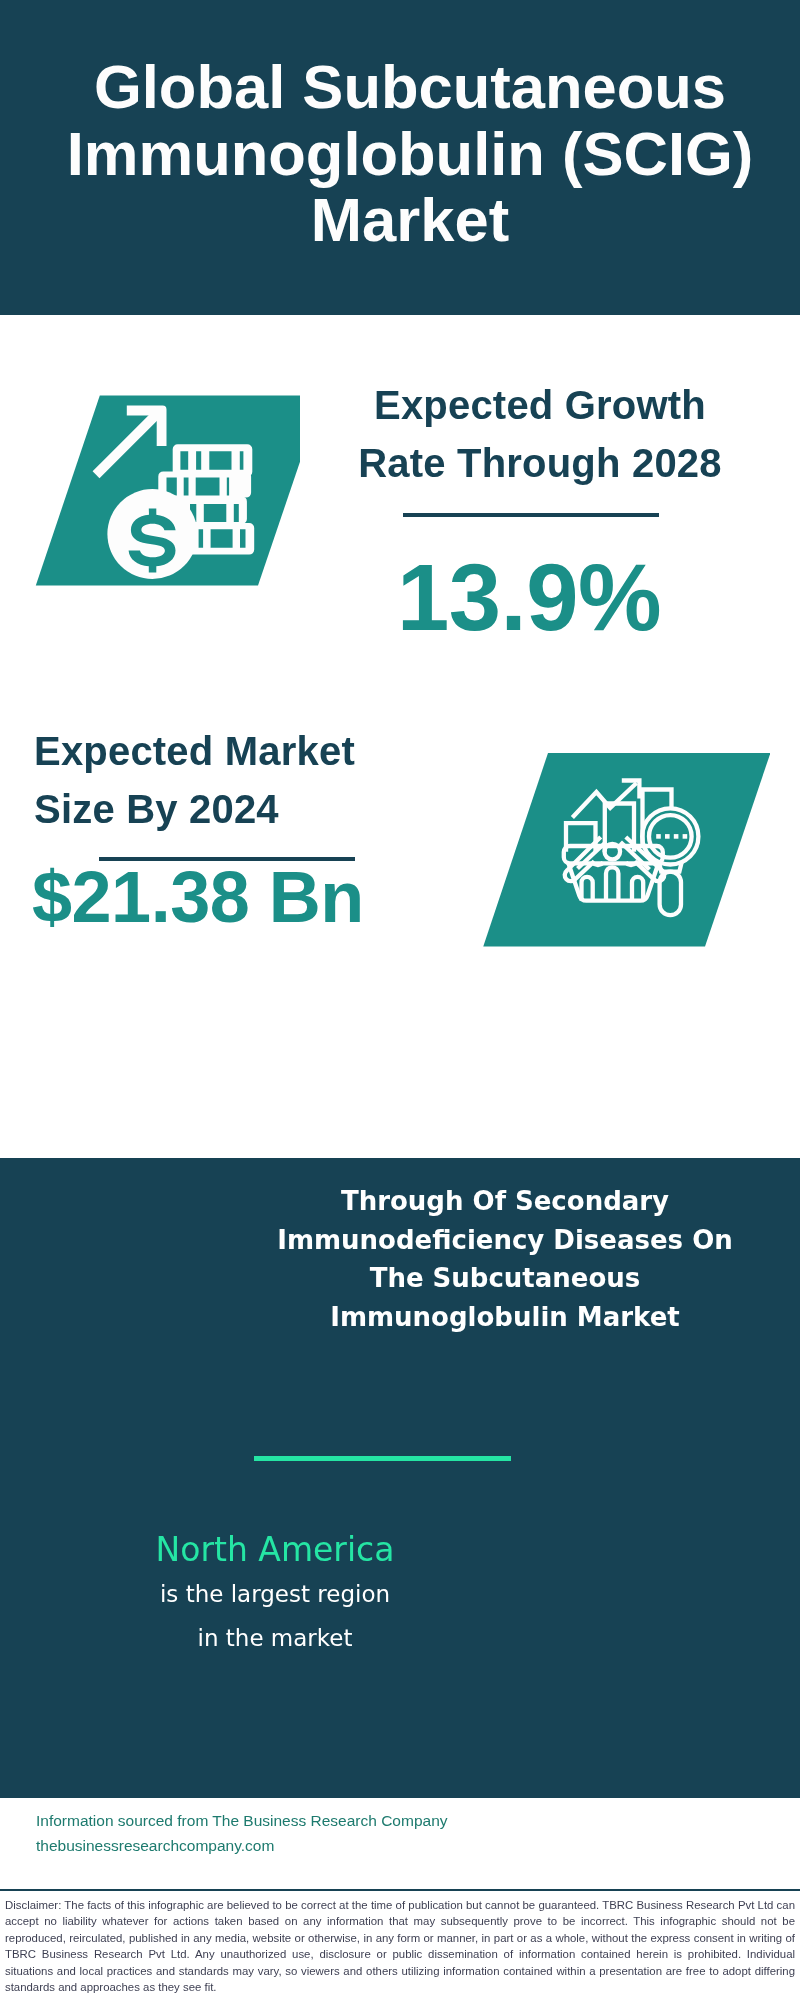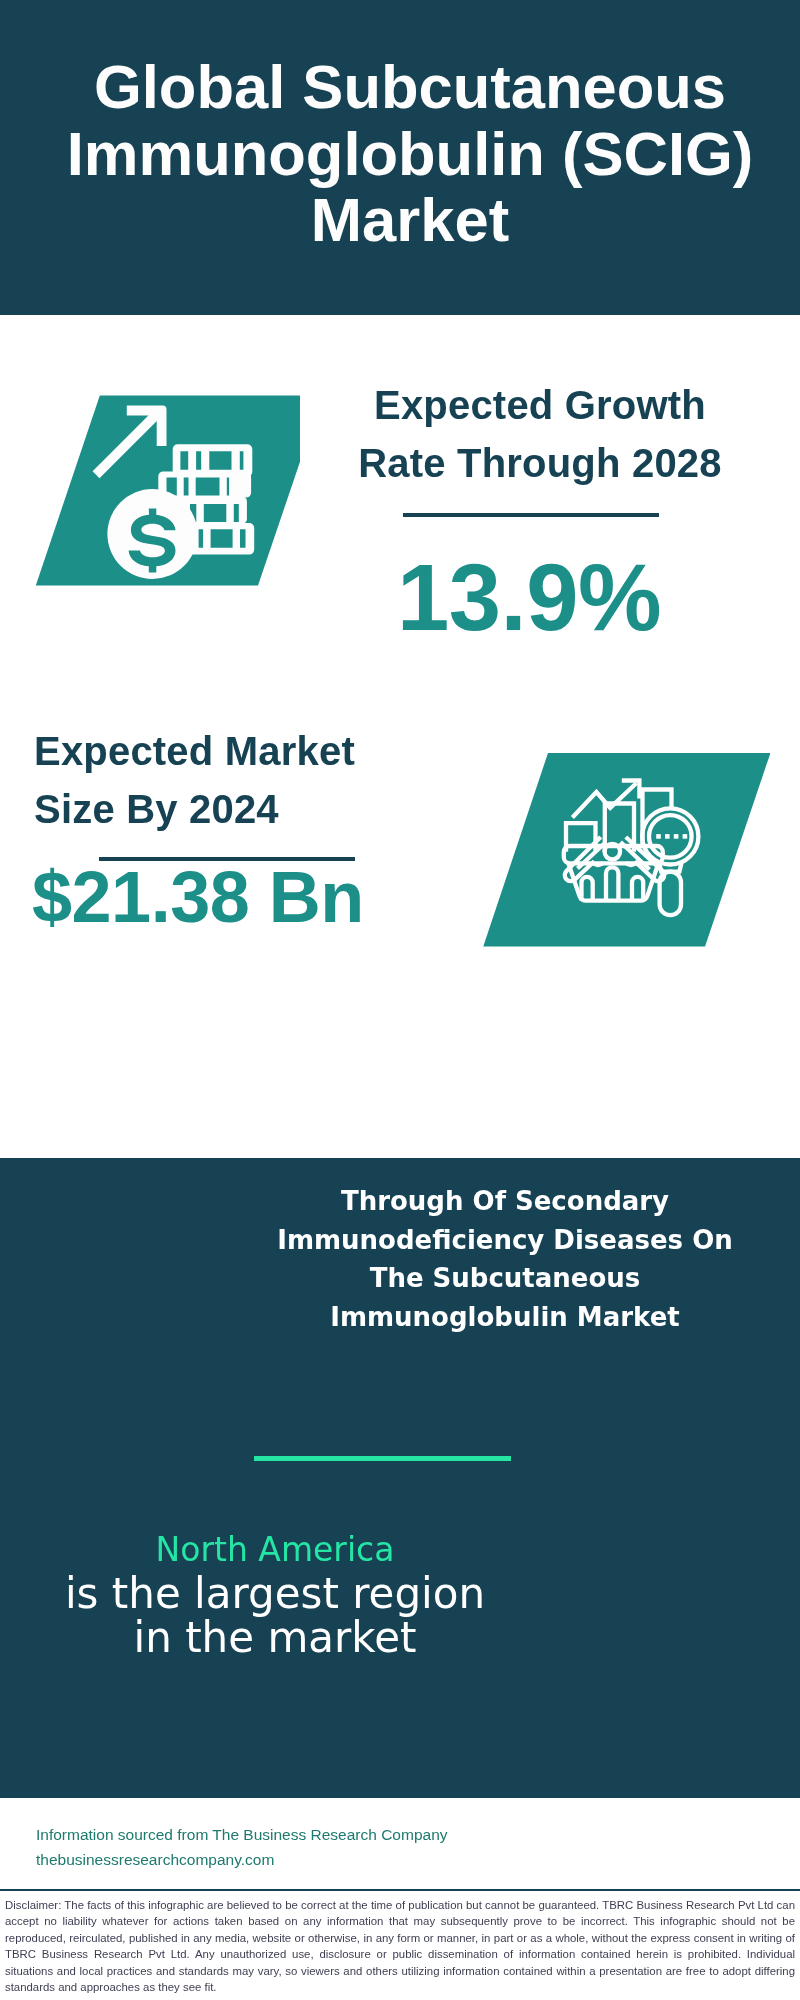--- a/index.html
+++ b/index.html
@@ -36,27 +36,27 @@
   
   .driver-icon{position:absolute;left:55px;top:1176px;width:190px;height:190px;}
   .driver-text{position:absolute;left:265px;top:1182px;width:480px;text-align:center;}
   .driver-title{color:#25e5a4;font-weight:bold;font-size:33px;line-height:42px;}
   .driver-body{color:#ffffff;font-weight:bold;font-size:26px;line-height:38.5px;}
   .mid-divider{position:absolute;left:254px;top:1456px;width:257px;height:5px;background:#25e5a4;}
 
   
   .region-text{position:absolute;left:35px;top:1528px;width:480px;text-align:center;}
   .region-title{color:#25e5a4;font-weight:normal;font-size:33px;line-height:44px;}
-  .region-body{color:#ffffff;font-weight:normal;font-size:42px;line-height:44px;}
+  .region-body{color:#ffffff;font-weight:normal;font-size:23px;line-height:44px;}
   .region-map{position:absolute;left:540px;top:1520px;width:220px;height:190px;}
 
   
   .footer{position:absolute;left:0;top:1798px;width:800px;height:202px;background:#fff;}
   .footer-top{position:absolute;left:0;top:0;width:800px;height:92px;background:#fff;}
-  .source-text{position:absolute;left:36px;top:24px;width:440px;color:#1d7a6e;font-size:15.5px;line-height:25px;font-family:"Liberation Sans",sans-serif;}
+  .source-text{position:absolute;left:36px;top:10px;width:440px;color:#1d7a6e;font-size:15.5px;line-height:25px;font-family:"Liberation Sans",sans-serif;}
   .footer-rule{position:absolute;left:0;top:91px;width:800px;height:2px;background:#174254;}
   .disclaimer{position:absolute;left:5px;top:99px;width:790px;color:#3d3f52;font-size:11.4px;
     line-height:16.4px;font-family:"Liberation Sans",sans-serif;text-align:justify;}
 </style>
 </head>
 <body>
 
 <div class="page">
 
   <div class="header">

